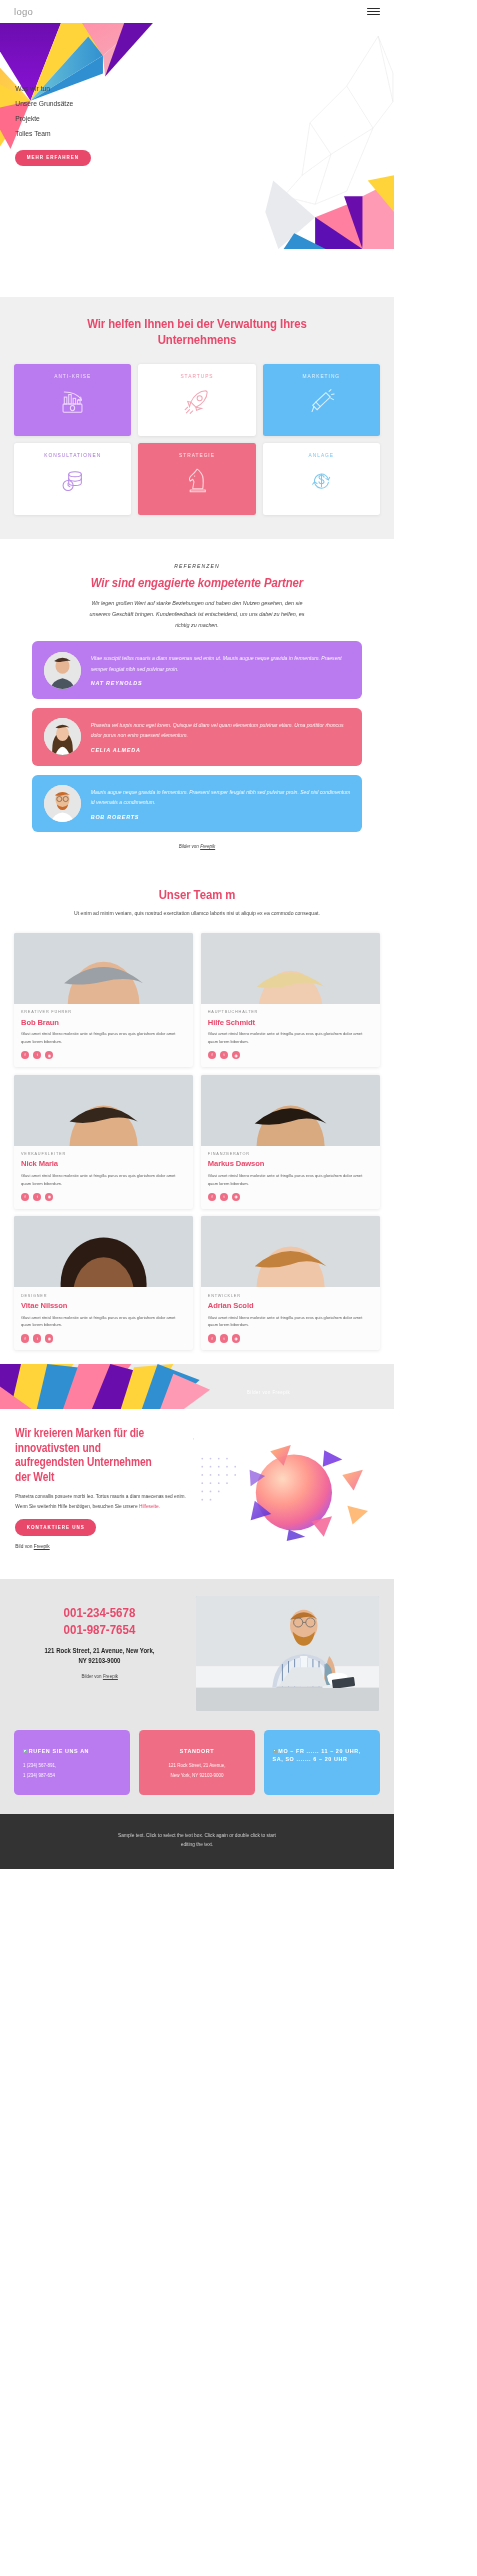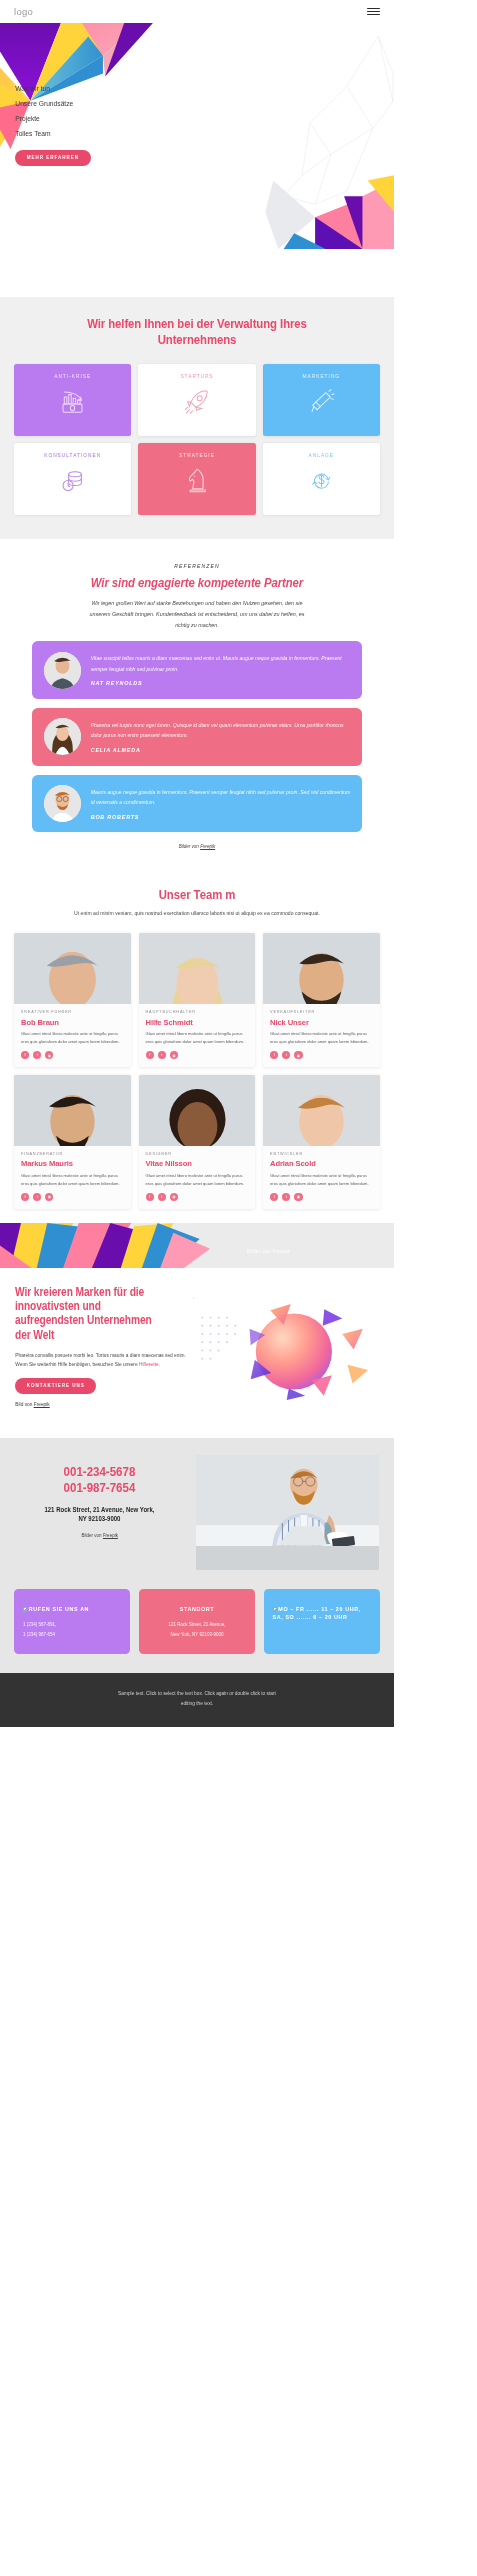--- a/index.html
+++ b/index.html
@@ -79,21 +79,21 @@
   .t-name {
     font-family:"Liberation Sans Narrow","Liberation Sans",sans-serif;
     margin-top:5.7px; font-size:5.4px; font-weight:bold; letter-spacing:0.8px;
     color:#fff; text-transform:uppercase;
   }
   .credit-center { text-align:center; font-size:4.5px; color:#444; margin-top:11.5px; }
 
   
   .team { background:#fff; padding:19px 0 0; position:relative; }
   .team-sub { text-align:center; font-size:5.1px; line-height:1.95; color:#4a4a4a; padding:6.4px 71px 0; }
-  .team-grid { display:grid; grid-template-columns:repeat(3,1fr); gap:7.6px; padding:14px 14px 0; }
+  .team-grid { display:grid; grid-template-columns:repeat(2,1fr); gap:7.6px; padding:14px 14px 0; }
   .t-member { background:#fcfcfc; border-radius:1.9px; box-shadow:0 0.6px 3.8px rgba(0,0,0,.09); overflow:hidden; }
   .t-photo { height:71px; background:#d9dde0; position:relative; overflow:hidden; }
   .t-info { padding:6.4px 7px 7.6px; }
   .t-role { font-size:3.8px; letter-spacing:0.8px; color:#8d8d8d; text-transform:uppercase; }
   .t-nm {
     font-family:"Liberation Sans Narrow","Liberation Sans",sans-serif;
     font-size:7.6px; color:#e8496b; font-weight:bold; margin-top:3.2px; letter-spacing:-0.1px;
   }
   .t-desc { font-size:4.1px; line-height:1.85; color:#5d5d5d; margin-top:3.8px; }
   .socials { display:flex; gap:3.8px; margin-top:5.7px; }
@@ -432,21 +432,21 @@
           <svg viewBox="0 0 100 112" class="ph-person" preserveAspectRatio="xMidYMid slice">
               <rect width="100" height="112" fill="#d4d9dd"></rect>
             <ellipse cx="50" cy="40" rx="19" ry="23" fill="#e0ae85"></ellipse>
             <path d="M31 26 q19-16 38 0 q-9-4 -19 -1 q-10 3 -19 1z" fill="#35271c"></path>
             <path d="M33 50 q17 16 34 0 q-4 18 -17 18 q-13 0 -17 -18z" fill="#35271c"></path>
             <path d="M16 112 q8-30 34-34 q26 4 34 34z" fill="#9cd0dd"></path>
             </svg>
         </div>
         <div class="t-info">
           <div class="t-role">VERKAUFSLEITER</div>
-          <div class="t-nm">Nick Unser</div>
+          <div class="t-nm">Nick Maria</div>
           <div class="t-desc">Glavi amet ritnisl libero molestie ante ut fringilla purus eros quis gloriafrom dolor amet quam lorem biberdum.</div>
           <div class="socials">
             <span class="soc soc-fb">f</span>
             <span class="soc soc-tw">t</span>
             <span class="soc soc-ig">◉</span>
           </div>
         </div>
       </div>
 
       <div class="t-member">
@@ -454,21 +454,21 @@
           <svg viewBox="0 0 100 112" class="ph-person" preserveAspectRatio="xMidYMid slice">
               <rect width="100" height="112" fill="#d3d8dc"></rect>
             <ellipse cx="50" cy="40" rx="19" ry="23" fill="#d9a97f"></ellipse>
             <path d="M30 27 q20-17 40 0 q-10-5 -20 -1 q-10 3 -20 1z" fill="#241a12"></path>
             <path d="M36 52 q14 12 28 0 q-3 14 -14 14 q-11 0 -14 -14z" fill="#241a12"></path>
             <path d="M14 112 q8-30 36-34 q28 4 36 34z" fill="#e9eaea"></path>
             </svg>
         </div>
         <div class="t-info">
           <div class="t-role">FINANZBERATOR</div>
-          <div class="t-nm">Markus Mauris</div>
+          <div class="t-nm">Markus Dawson</div>
           <div class="t-desc">Glavi amet ritnisl libero molestie ante ut fringilla purus eros quis gloriafrom dolor amet quam lorem biberdum.</div>
           <div class="socials">
             <span class="soc soc-fb">f</span>
             <span class="soc soc-tw">t</span>
             <span class="soc soc-ig">◉</span>
           </div>
         </div>
       </div>
 
       <div class="t-member">

